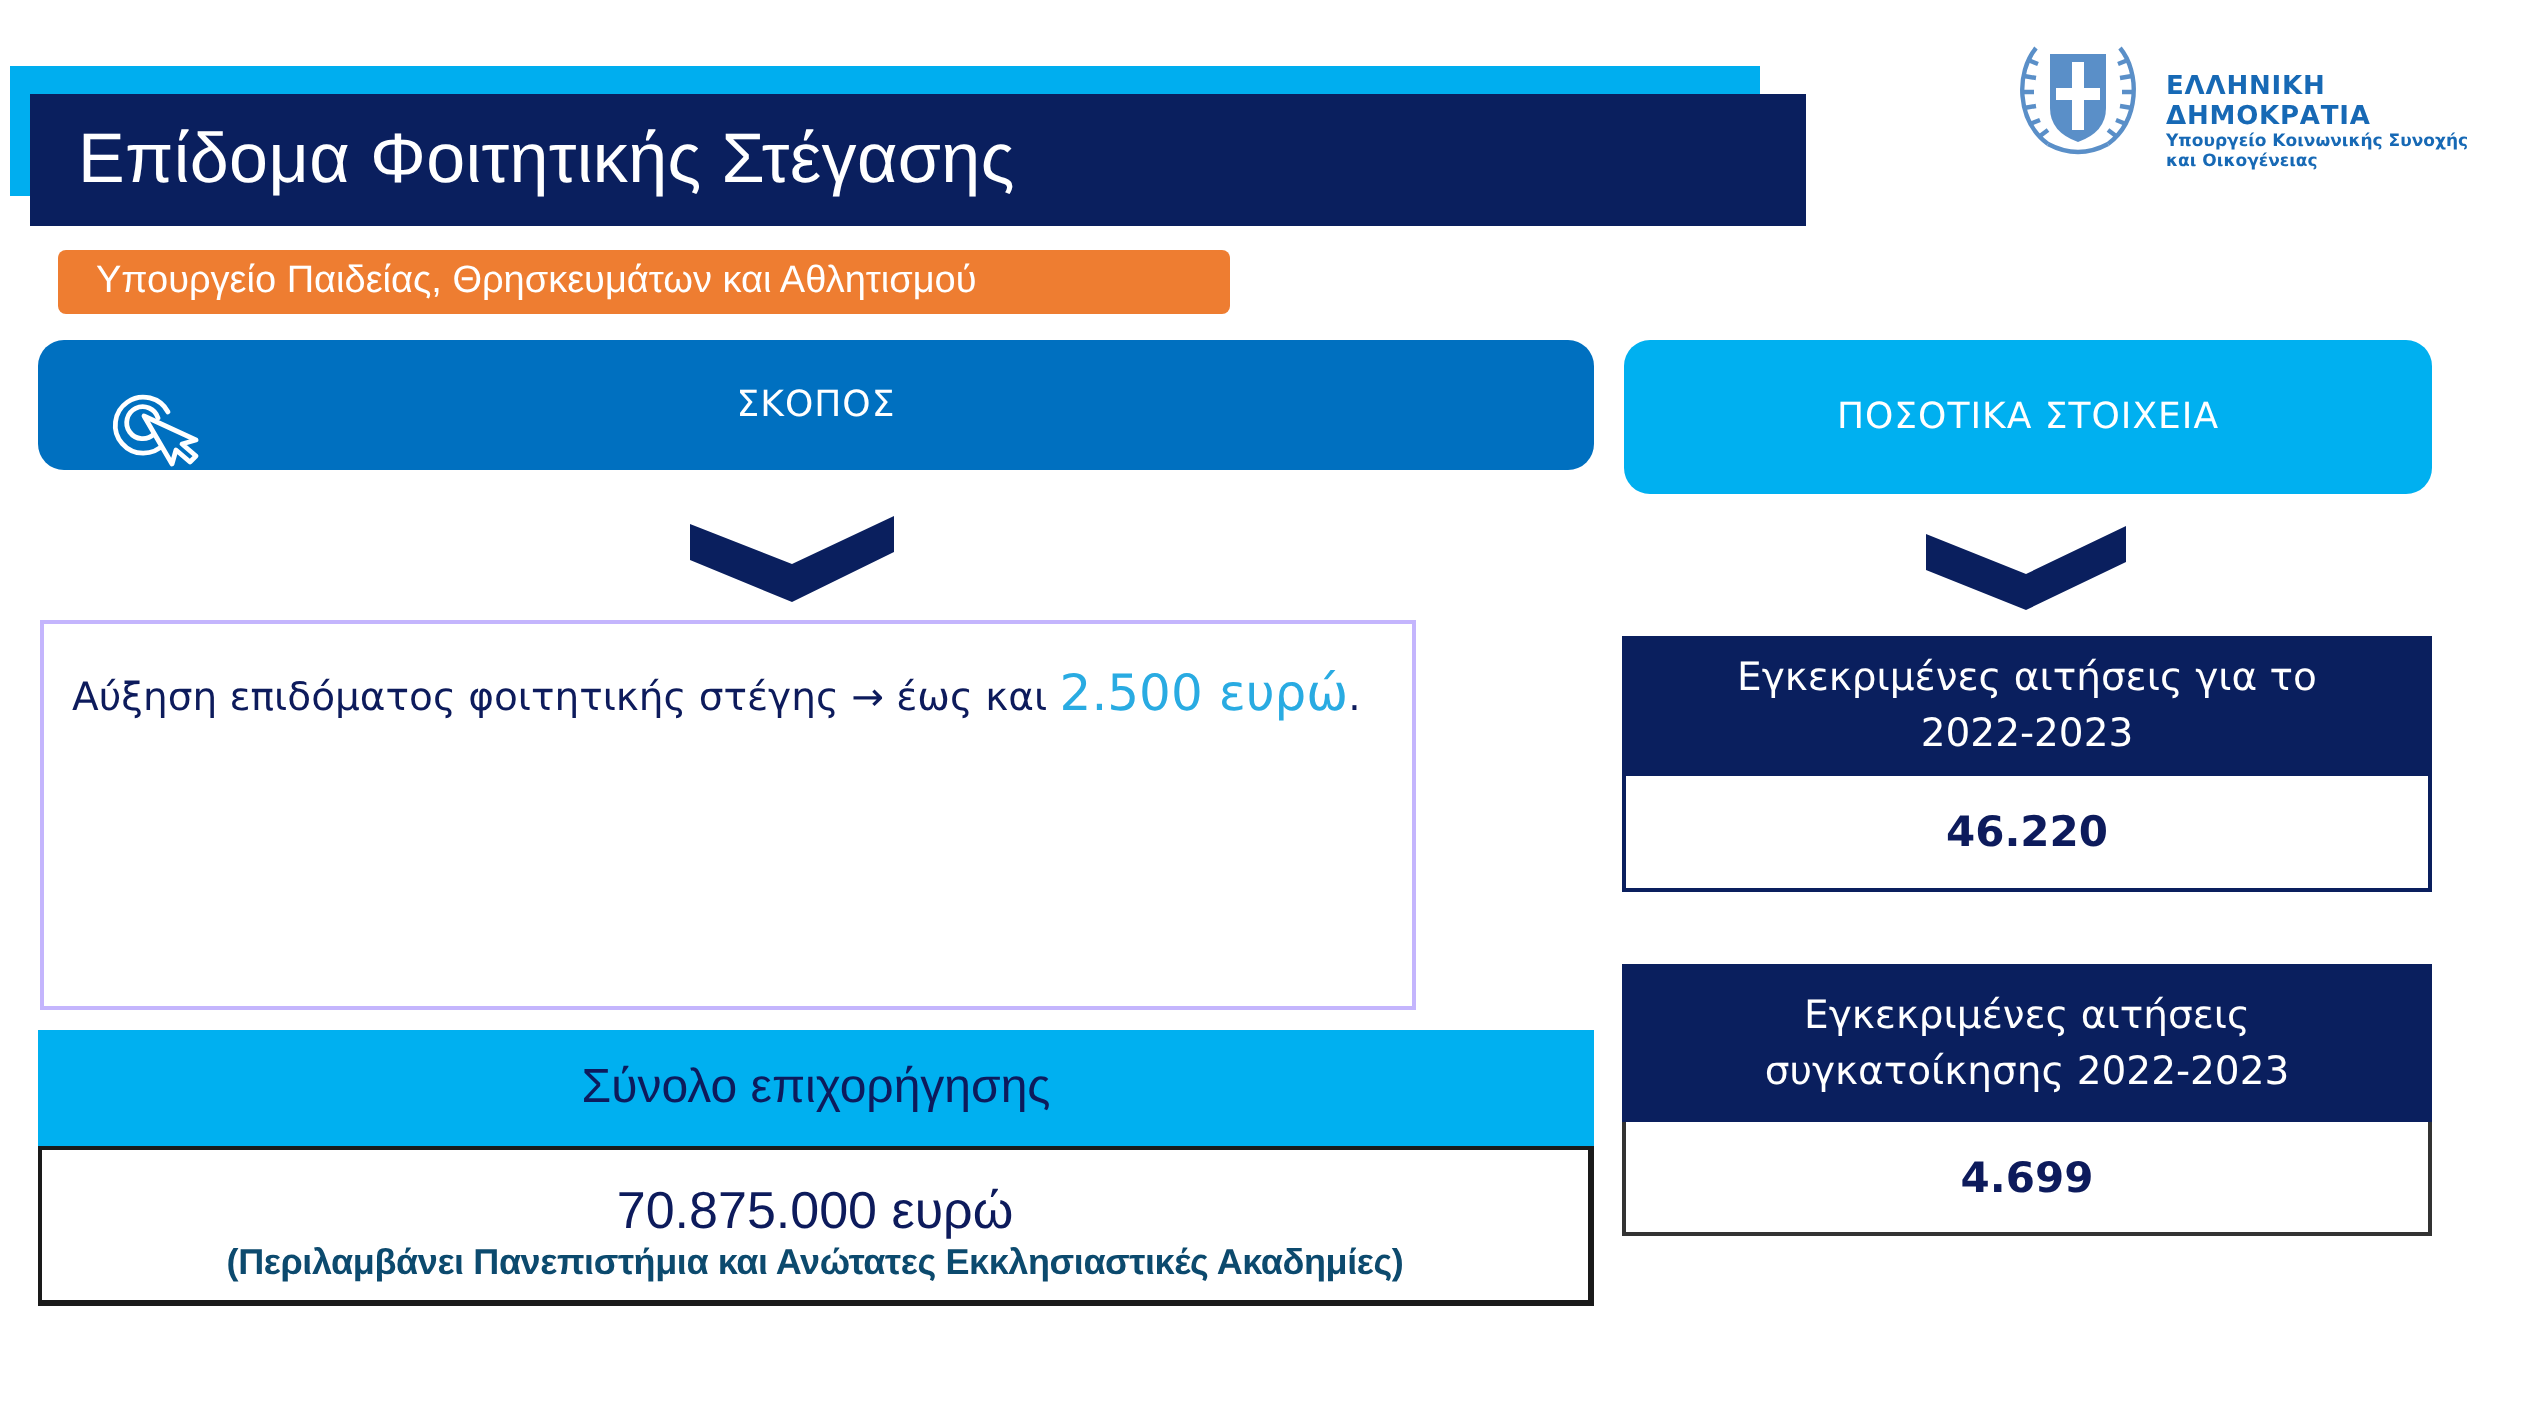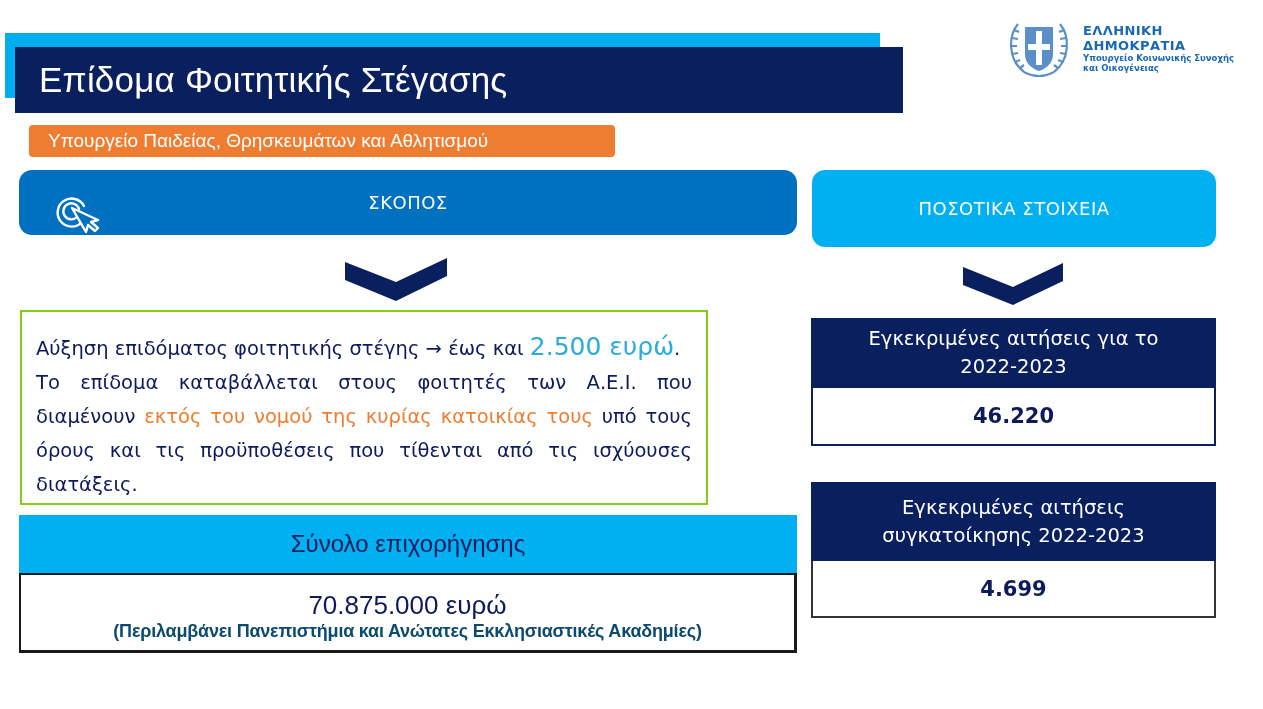--- a/index.html
+++ b/index.html
@@ -17,38 +17,38 @@
       display: flex; align-items: center; padding-left: 24px; }
     .title-text { color: #ffffff; font-family: "Liberation Sans", sans-serif; font-size: 35px; letter-spacing: 0.2px; }
 
     
     .ministry-tag { left: 29px; top: 125px; width: 586px; height: 32px; background: #ee7d31;
       border-radius: 4px; display: flex; align-items: center; padding-left: 19px; }
     .ministry-text { color: #ffffff; font-family: "Liberation Sans", sans-serif; font-size: 19px; }
 
     
     .logo-emblem { left: 1004px; top: 14px; width: 70px; height: 68px; }
-    .logo-text { left: 1083px; top: 23px; }
+    .logo-text { left: 1083px; top: 36px; }
     .logo-title { color: #1769b5; font-weight: bold; font-size: 13px; letter-spacing: 0.4px; line-height: 15px; }
     .logo-sub { color: #1769b5; font-weight: bold; font-size: 8.5px; line-height: 10px; }
 
     
     .hdr-left { left: 19px; top: 170px; width: 778px; height: 65px; background: #0070c0;
       border-radius: 13px; display: flex; align-items: center; justify-content: center; }
     .hdr-right { left: 812px; top: 170px; width: 404px; height: 77px; background: #00b0f0;
       border-radius: 13px; display: flex; align-items: center; justify-content: center; }
     .hdr-text { color: #ffffff; font-size: 18px; letter-spacing: 0.5px; }
     .cursor-icon { left: 52px; top: 192px; width: 52px; height: 44px; }
 
     
     .chev-left { left: 345px; top: 258px; width: 102px; height: 43px; }
     .chev-right { left: 963px; top: 263px; width: 100px; height: 42px; }
 
     
-    .desc-box { left: 20px; top: 310px; width: 688px; height: 195px; border: 2px solid #84cc16;
+    .desc-box { left: 20px; top: 310px; width: 688px; height: 195px; border: 2px solid #c4b5fd;
       padding: 18px 14px 0 14px; }
     .desc-line1 { font-size: 19.5px; line-height: 34px; color: #0d1b5c; white-space: nowrap; }
     .desc-highlight { color: #29abe2; font-size: 25px; }
     .desc-para { font-size: 19.5px; line-height: 34px; color: #0d1b5c; text-align: justify; margin: 0; }
     .desc-orange { color: #ee7d31; }
 
     
     .total-bar { left: 19px; top: 515px; width: 778px; height: 58px; background: #00b0f0;
       display: flex; align-items: center; justify-content: center; }
     .total-title { color: #0d1b5c; font-size: 24px; font-family: "Liberation Sans", sans-serif; }
@@ -120,21 +120,20 @@
   </svg>
 </div>
 <div class="abs chev-right">
   <svg width="100" height="42" viewBox="0 0 100 42">
     <path d="M0 4 L50 24 L100 0 L100 18 L50 42 L0 22 Z" fill="#0a1f5e"></path>
   </svg>
 </div>
 
 <div class="abs desc-box">
   <div class="desc-line1"><span>Αύξηση επιδόματος φοιτητικής στέγης → έως και </span><span class="desc-highlight">2.500 ευρώ</span><span>.</span></div>
-  <p class="desc-para"><span>Το επίδομα καταβάλλεται στους φοιτητές των Α.Ε.Ι. που διαμένουν </span><span class="desc-orange">εκτός του νομού της κυρίας κατοικίας τους</span><span> υπό τους όρους και τις προϋποθέσεις που τίθενται από τις ισχύουσες διατάξεις.</span></p>
 </div>
 
 <div class="abs total-bar">
   <span class="total-title">Σύνολο επιχορήγησης</span>
 </div>
 <div class="abs total-box">
   <div class="total-amount">70.875.000 ευρώ</div>
   <div class="total-note">(Περιλαμβάνει Πανεπιστήμια και Ανώτατες Εκκλησιαστικές Ακαδημίες)</div>
 </div>
 

